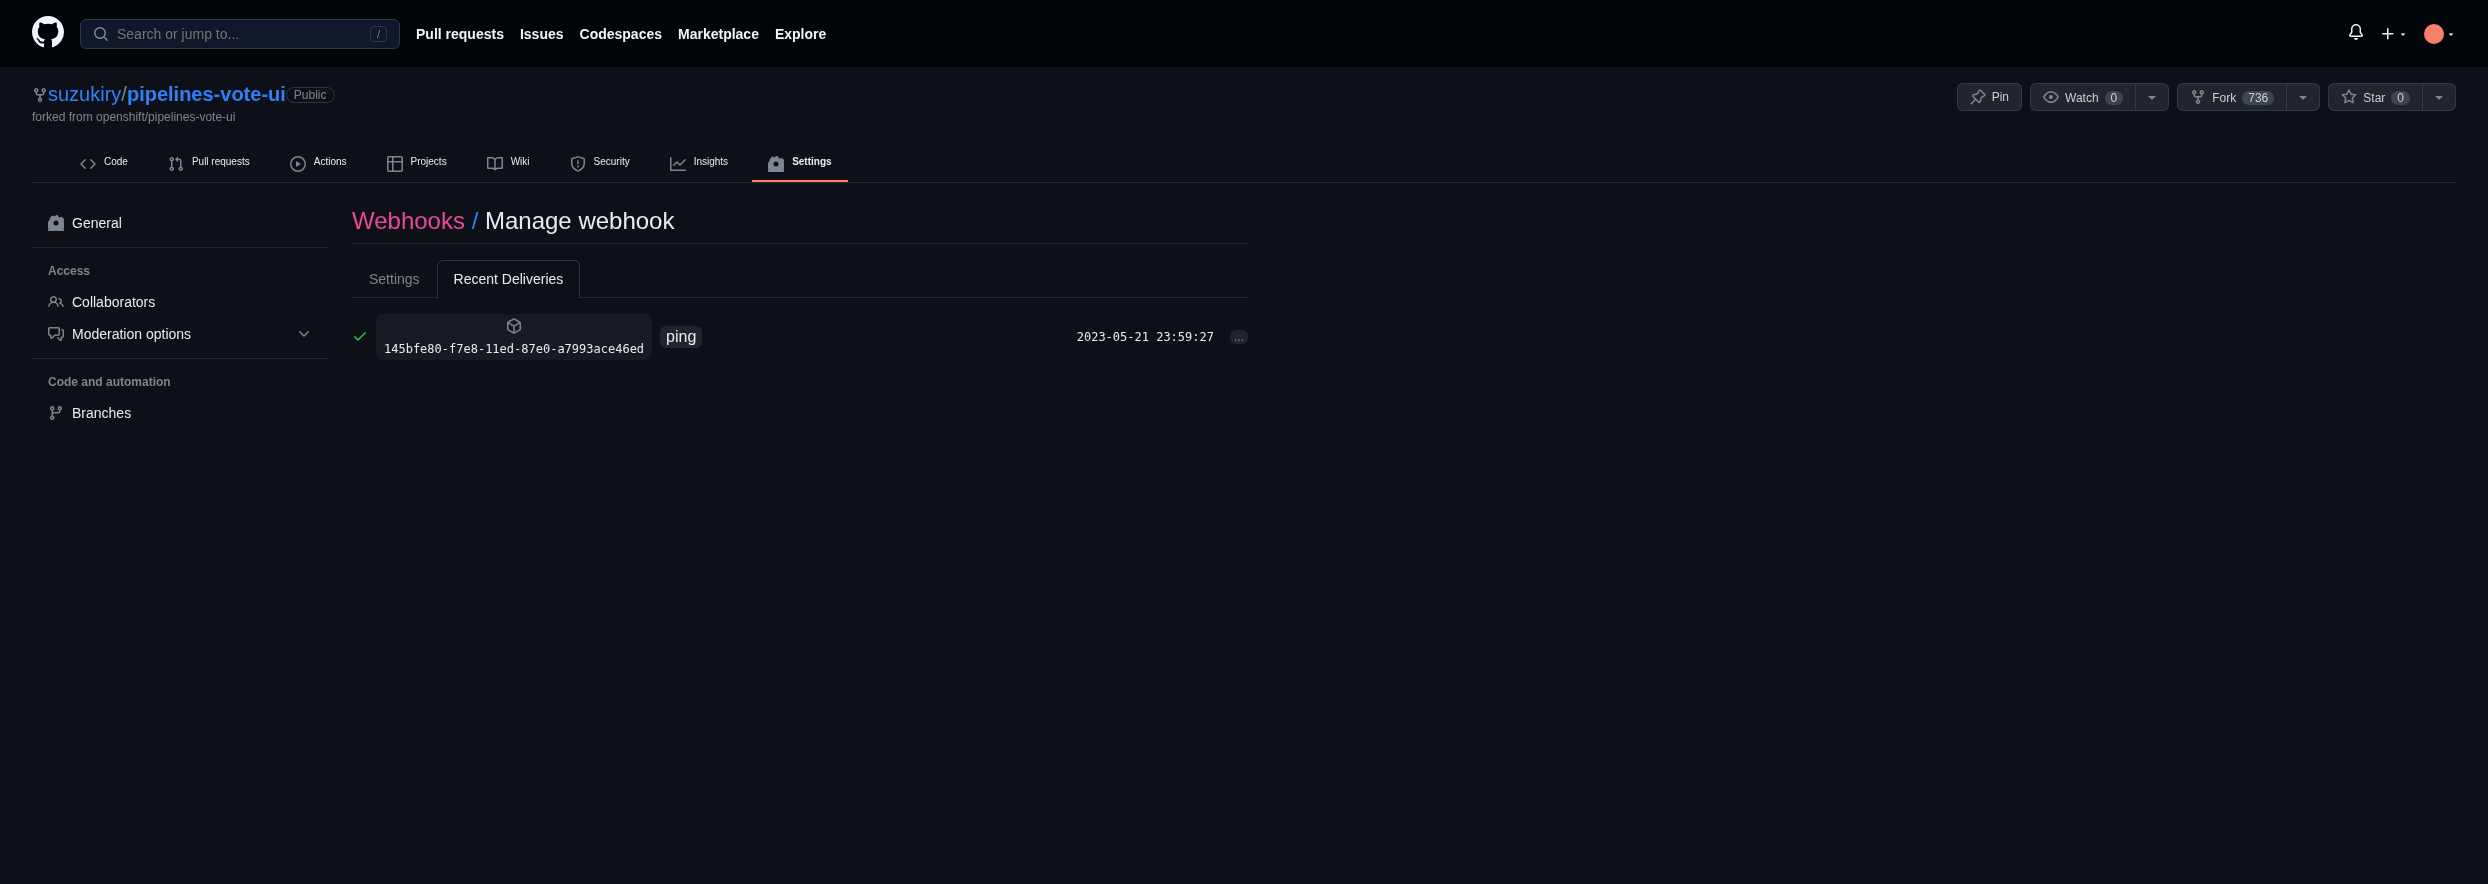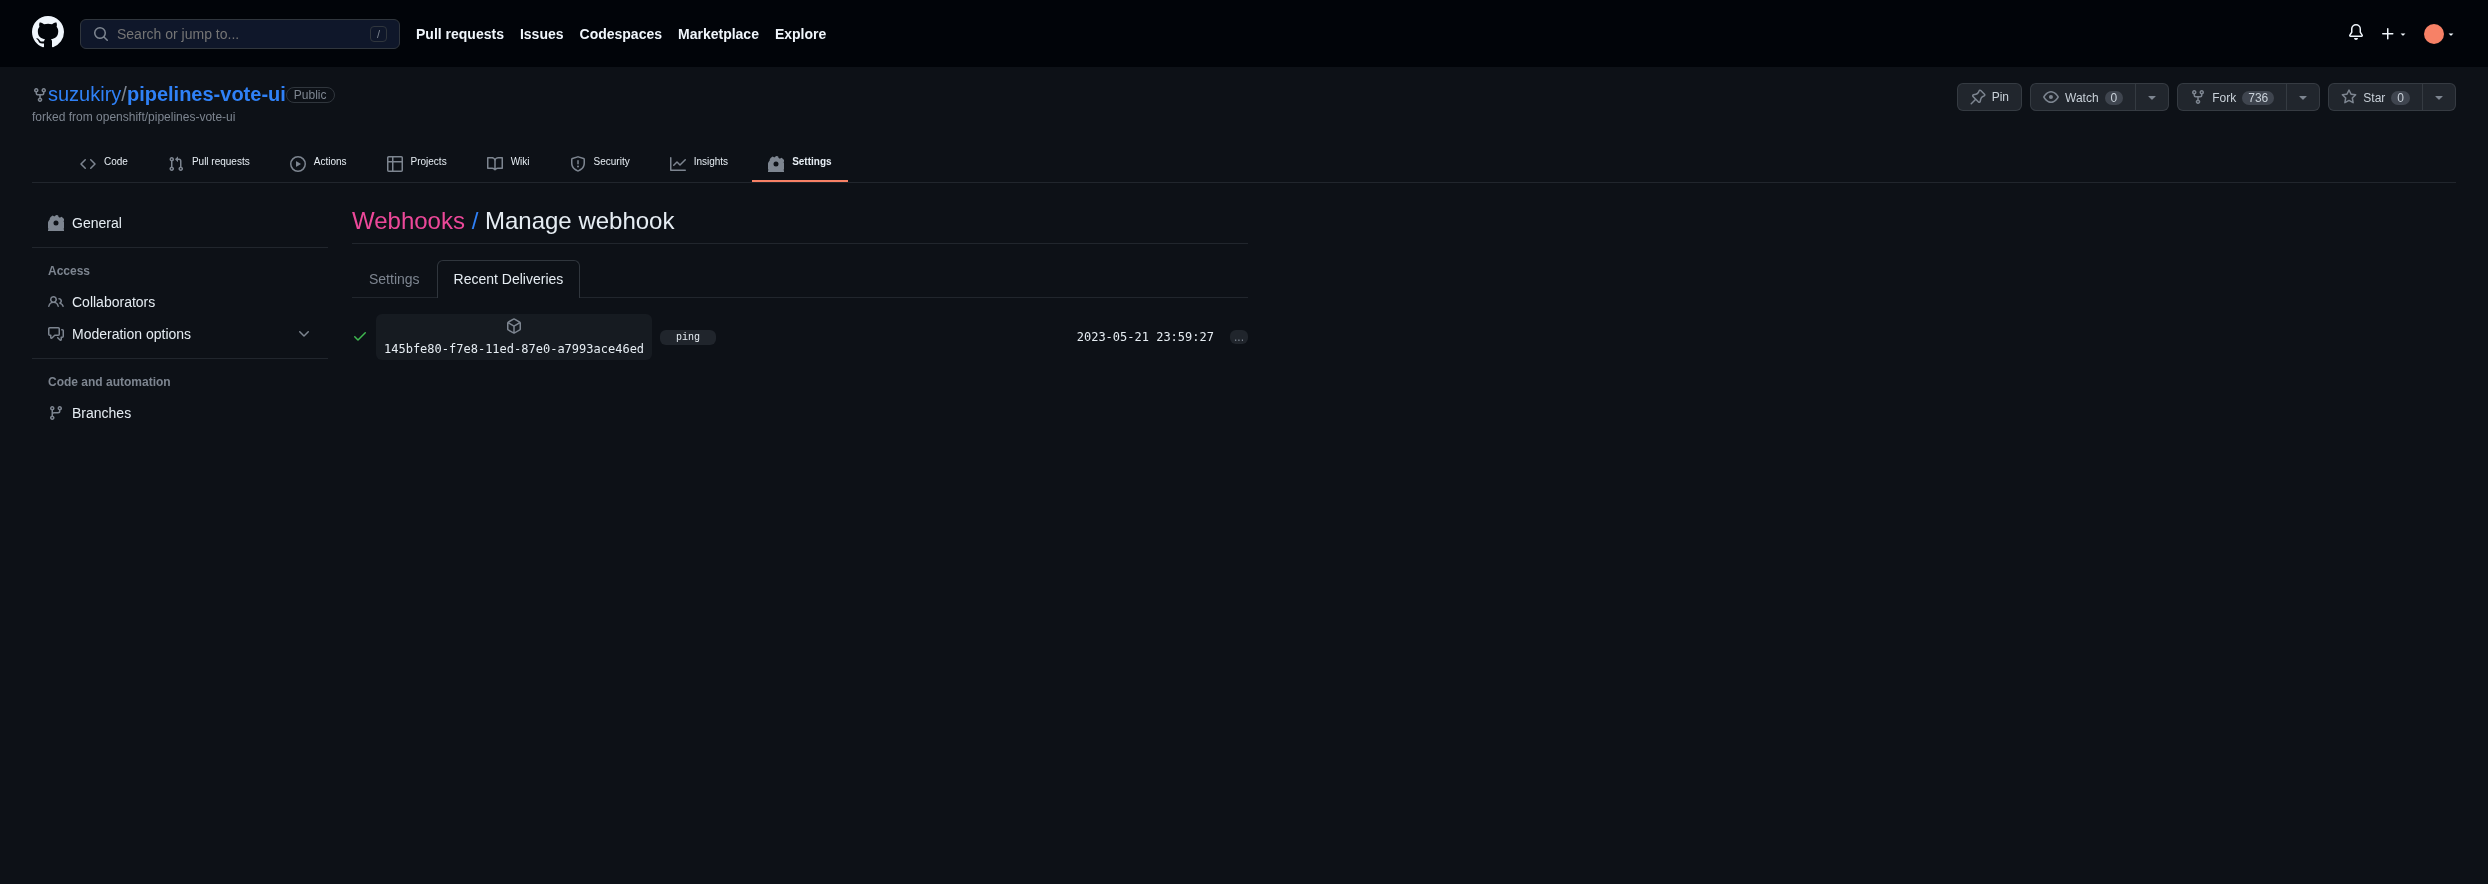--- a/index.html
+++ b/index.html
@@ -325,23 +325,23 @@
       height: 16px;
     }
     .delivery-id code {
       font-family: ui-monospace, monospace;
       font-size: 12px;
       color: #e6edf3;
     }
     .ping-badge {
       background: rgba(110,118,129,0.2);
       border-radius: 6px;
-      padding: 2px 16px;
-      font-family: Liberation Mono, monospace;
-      font-size: 10px;
+      padding: 2px 6px;
+      font-family: Liberation Sans, sans-serif;
+      font-size: 16px;
       color: #e6edf3;
     }
     .delivery-time {
       margin-left: auto;
       font-family: ui-monospace, monospace;
       font-size: 12px;
       color: #e6edf3;
     }
     .kebab {
       background: rgba(110,118,129,0.2);

